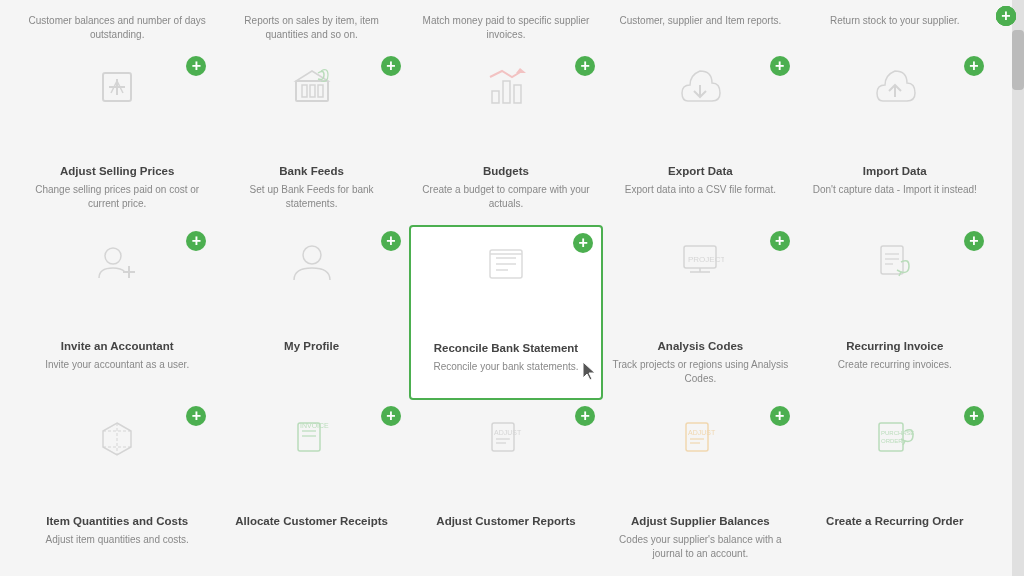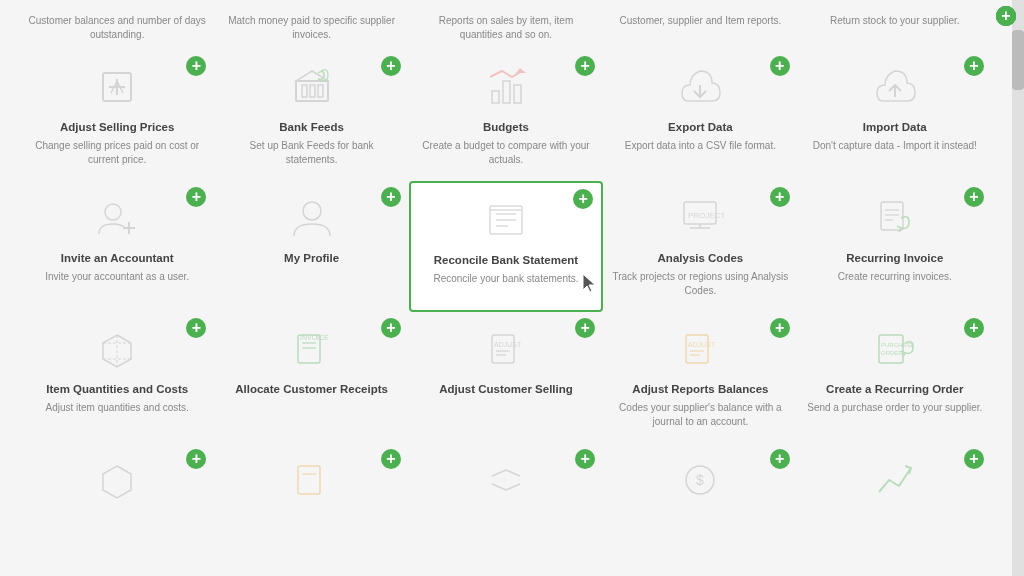--- a/index.html
+++ b/index.html
@@ -103,20 +103,21 @@
       height: 48px;
       opacity: 0.35;
     }
 
     .card-title {
       font-size: 11.5px;
       font-weight: bold;
       color: #444;
       margin-bottom: 4px;
       line-height: 1.3;
+      margin-top: 44px;
     }
 
     .card-desc {
       font-size: 10px;
       color: #888;
       line-height: 1.4;
     }
 
     
     .partial-row {
@@ -151,25 +152,25 @@
 
   <div class="grid-container">
 
     <div class="partial-row">
       <div class="partial-card">
         <div class="plus-btn">+</div>
         <span class="card-desc">Customer balances and number of days outstanding.</span>
       </div>
       <div class="partial-card">
         <div class="plus-btn">+</div>
+        <span class="card-desc">Reports on sales by item, item quantities and so on.</span>
+      </div>
+      <div class="partial-card">
+        <div class="plus-btn">+</div>
         <span class="card-desc">Match money paid to specific supplier invoices.</span>
-      </div>
-      <div class="partial-card">
-        <div class="plus-btn">+</div>
-        <span class="card-desc">Reports on sales by item, item quantities and so on.</span>
       </div>
       <div class="partial-card">
         <div class="plus-btn">+</div>
         <span class="card-desc">Customer, supplier and Item reports.</span>
       </div>
       <div class="partial-card">
         <div class="plus-btn">+</div>
         <span class="card-desc">Return stock to your supplier.</span>
       </div>
     </div>
@@ -360,50 +361,49 @@
       <div class="card">
         <div class="plus-btn">+</div>
         <div class="card-icon">
           <svg viewBox="0 0 48 48" fill="none" xmlns="http://www.w3.org/2000/svg">
             <rect x="10" y="10" width="22" height="28" rx="2" stroke="#999" stroke-width="1.5" fill="none"></rect>
             <text x="12" y="22" font-size="7" fill="#999" font-family="Arial">ADJUST</text>
             <line x1="14" y1="26" x2="28" y2="26" stroke="#999" stroke-width="1.2"></line>
             <line x1="14" y1="30" x2="24" y2="30" stroke="#999" stroke-width="1.2"></line>
           </svg>
         </div>
-        <span class="card-title">Adjust Customer Selling</span>
+        <span class="card-title">Adjust Customer Reports</span>
       </div>
 
       <div class="card">
         <div class="plus-btn">+</div>
         <div class="card-icon">
           <svg viewBox="0 0 48 48" fill="none" xmlns="http://www.w3.org/2000/svg">
             <rect x="10" y="10" width="22" height="28" rx="2" stroke="#e8a030" stroke-width="1.5" fill="none"></rect>
             <text x="12" y="22" font-size="7" fill="#e8a030" font-family="Arial">ADJUST</text>
             <line x1="14" y1="26" x2="28" y2="26" stroke="#e8a030" stroke-width="1.2"></line>
             <line x1="14" y1="30" x2="24" y2="30" stroke="#e8a030" stroke-width="1.2"></line>
           </svg>
         </div>
-        <span class="card-title">Adjust Reports Balances</span>
+        <span class="card-title">Adjust Supplier Balances</span>
         <span class="card-desc">Codes your supplier's balance with a journal to an account.</span>
       </div>
 
       <div class="card">
         <div class="plus-btn">+</div>
         <div class="card-icon">
           <svg viewBox="0 0 48 48" fill="none" xmlns="http://www.w3.org/2000/svg">
             <rect x="8" y="10" width="24" height="28" rx="2" stroke="#4caf50" stroke-width="1.5" fill="none"></rect>
             <text x="10" y="22" font-size="6" fill="#4caf50" font-family="Arial">PURCHASE</text>
             <text x="10" y="30" font-size="6" fill="#4caf50" font-family="Arial">ORDER</text>
             <path d="M34 18 Q42 14 42 22 Q42 30 34 28" stroke="#4caf50" stroke-width="1.5" fill="none"></path>
             <polyline points="30,26 34,28 32,32" stroke="#4caf50" stroke-width="1.5" fill="none"></polyline>
           </svg>
         </div>
         <span class="card-title">Create a Recurring Order</span>
-        <span class="card-desc">Send a purchase order to your supplier.</span>
       </div>
     </div>
 
     <div class="grid" style="margin-top:0;">
       <div class="card">
         <div class="plus-btn">+</div>
         <div class="card-icon">
           <svg viewBox="0 0 48 48" fill="none" xmlns="http://www.w3.org/2000/svg">
             <path d="M24 10 L38 18 L38 34 L24 42 L10 34 L10 18 Z" stroke="#999" stroke-width="1.5" fill="none"></path>
           </svg>

